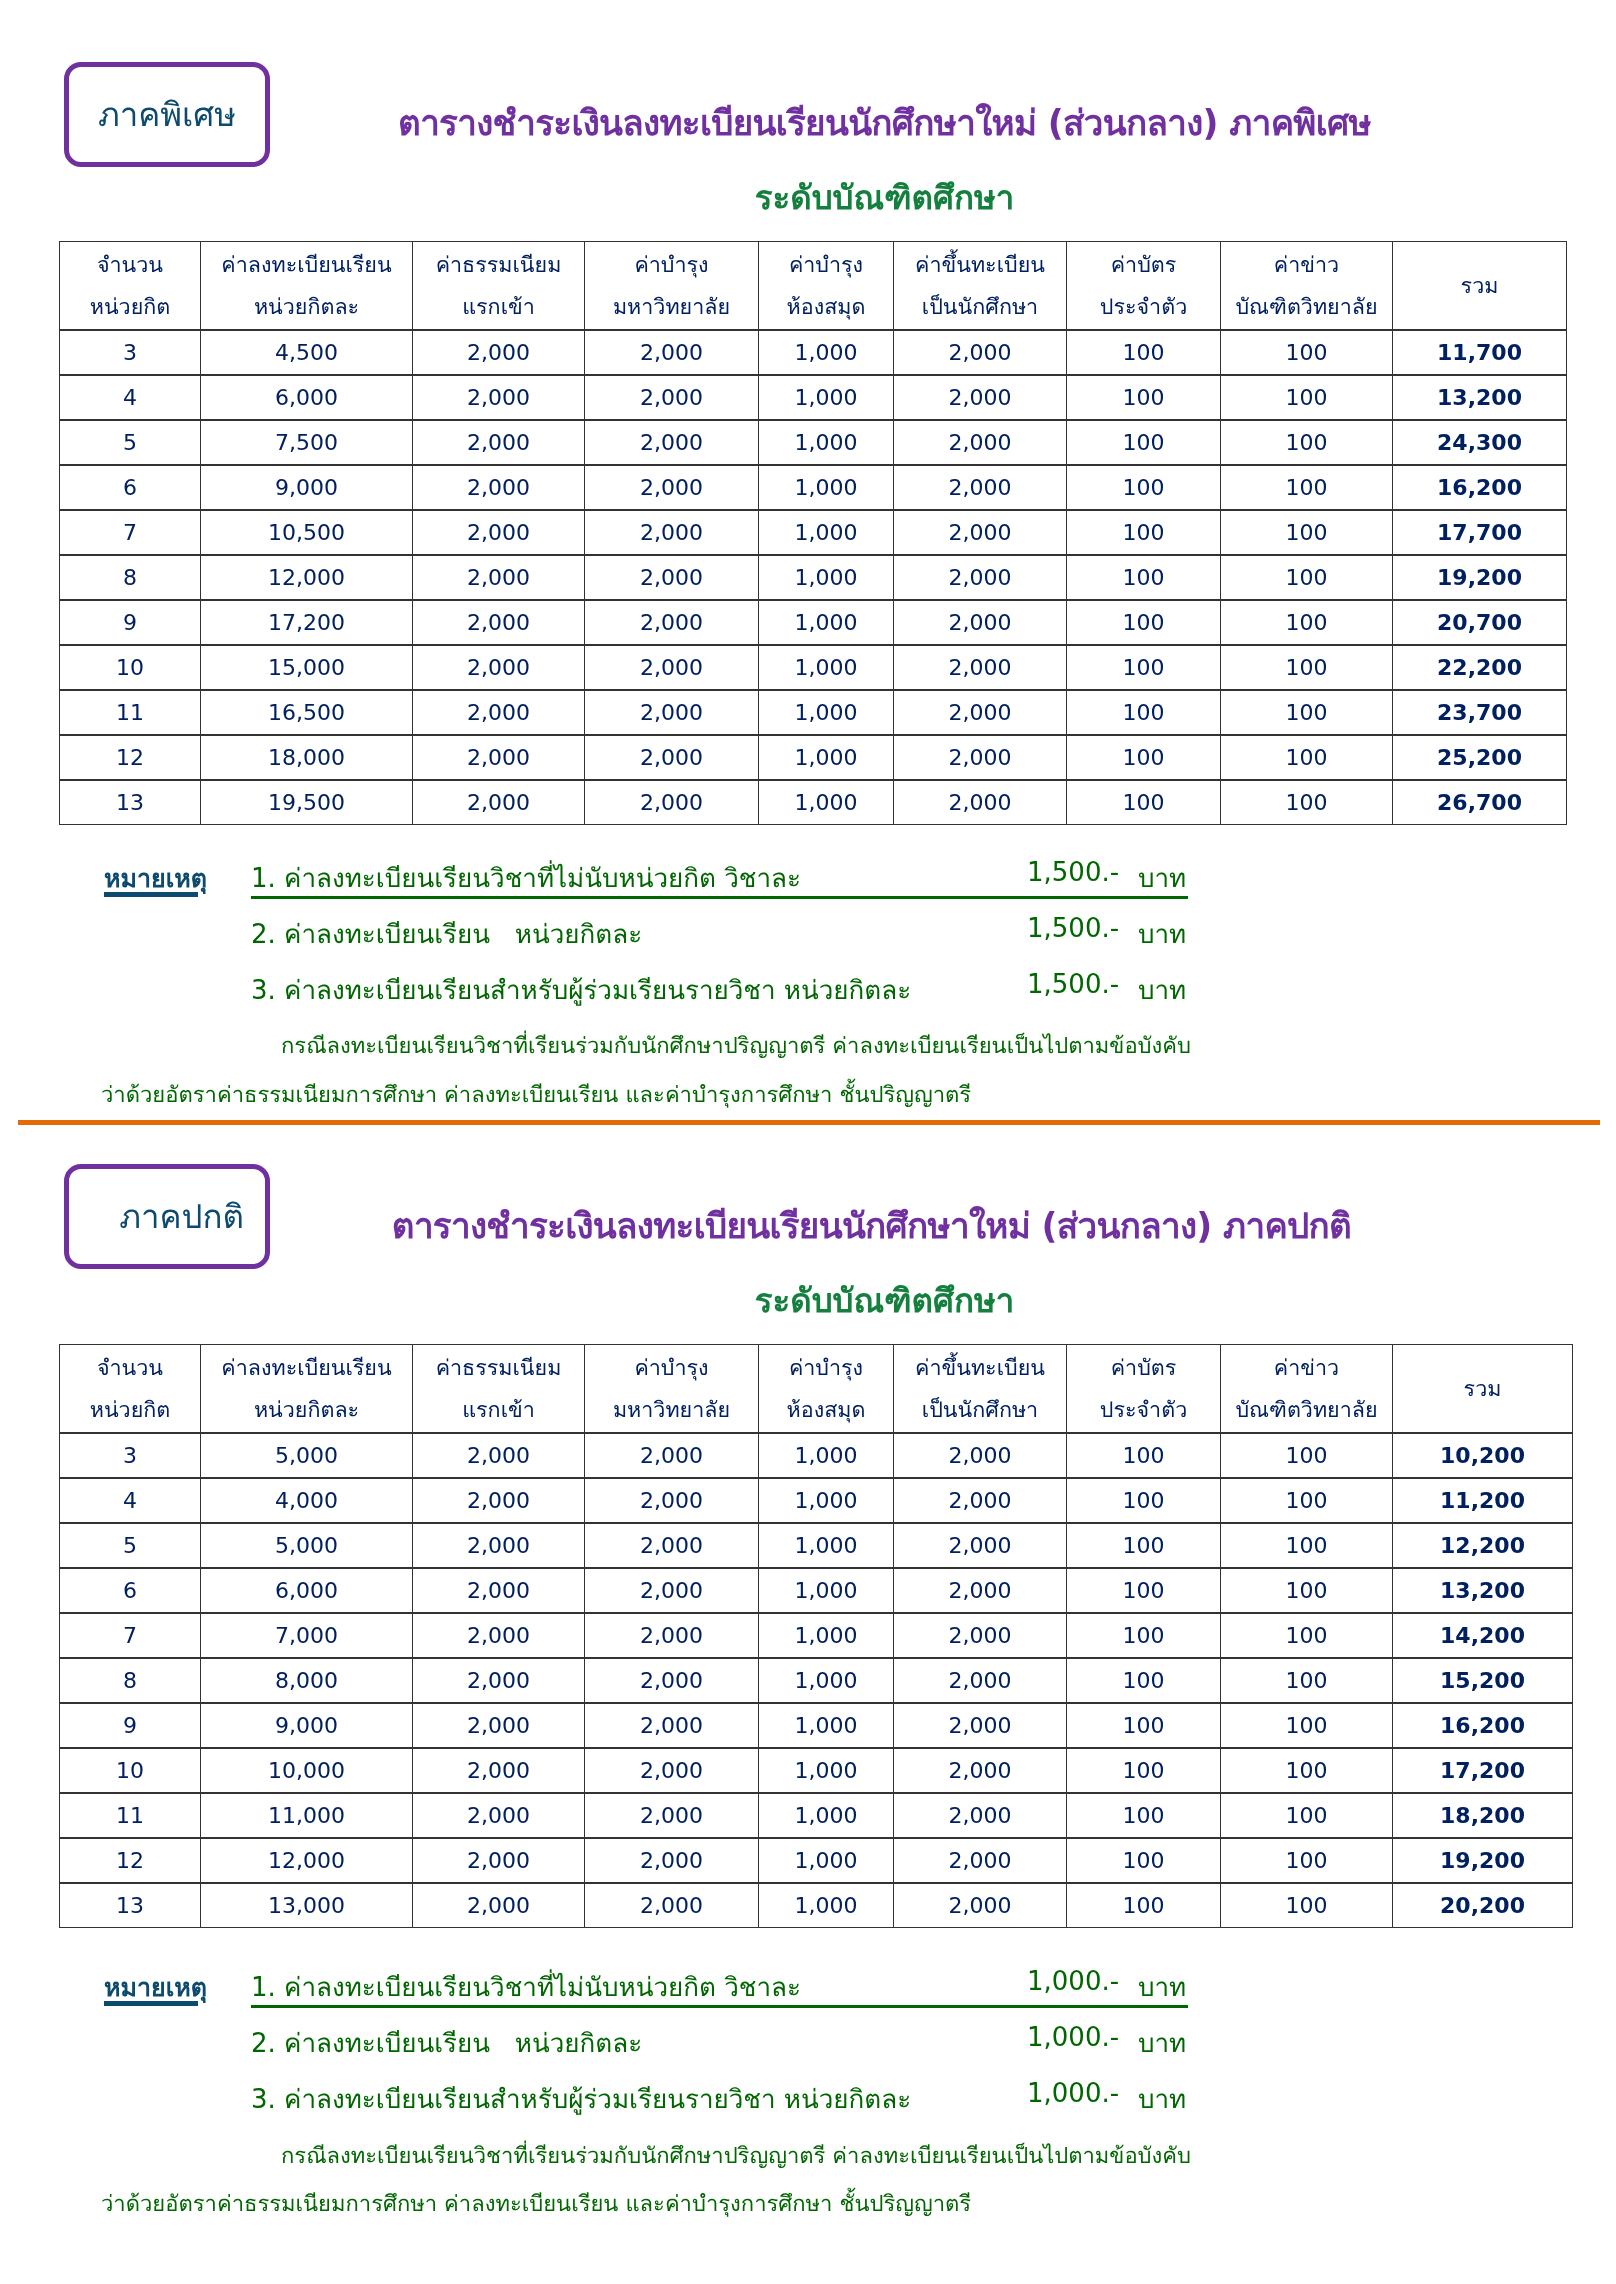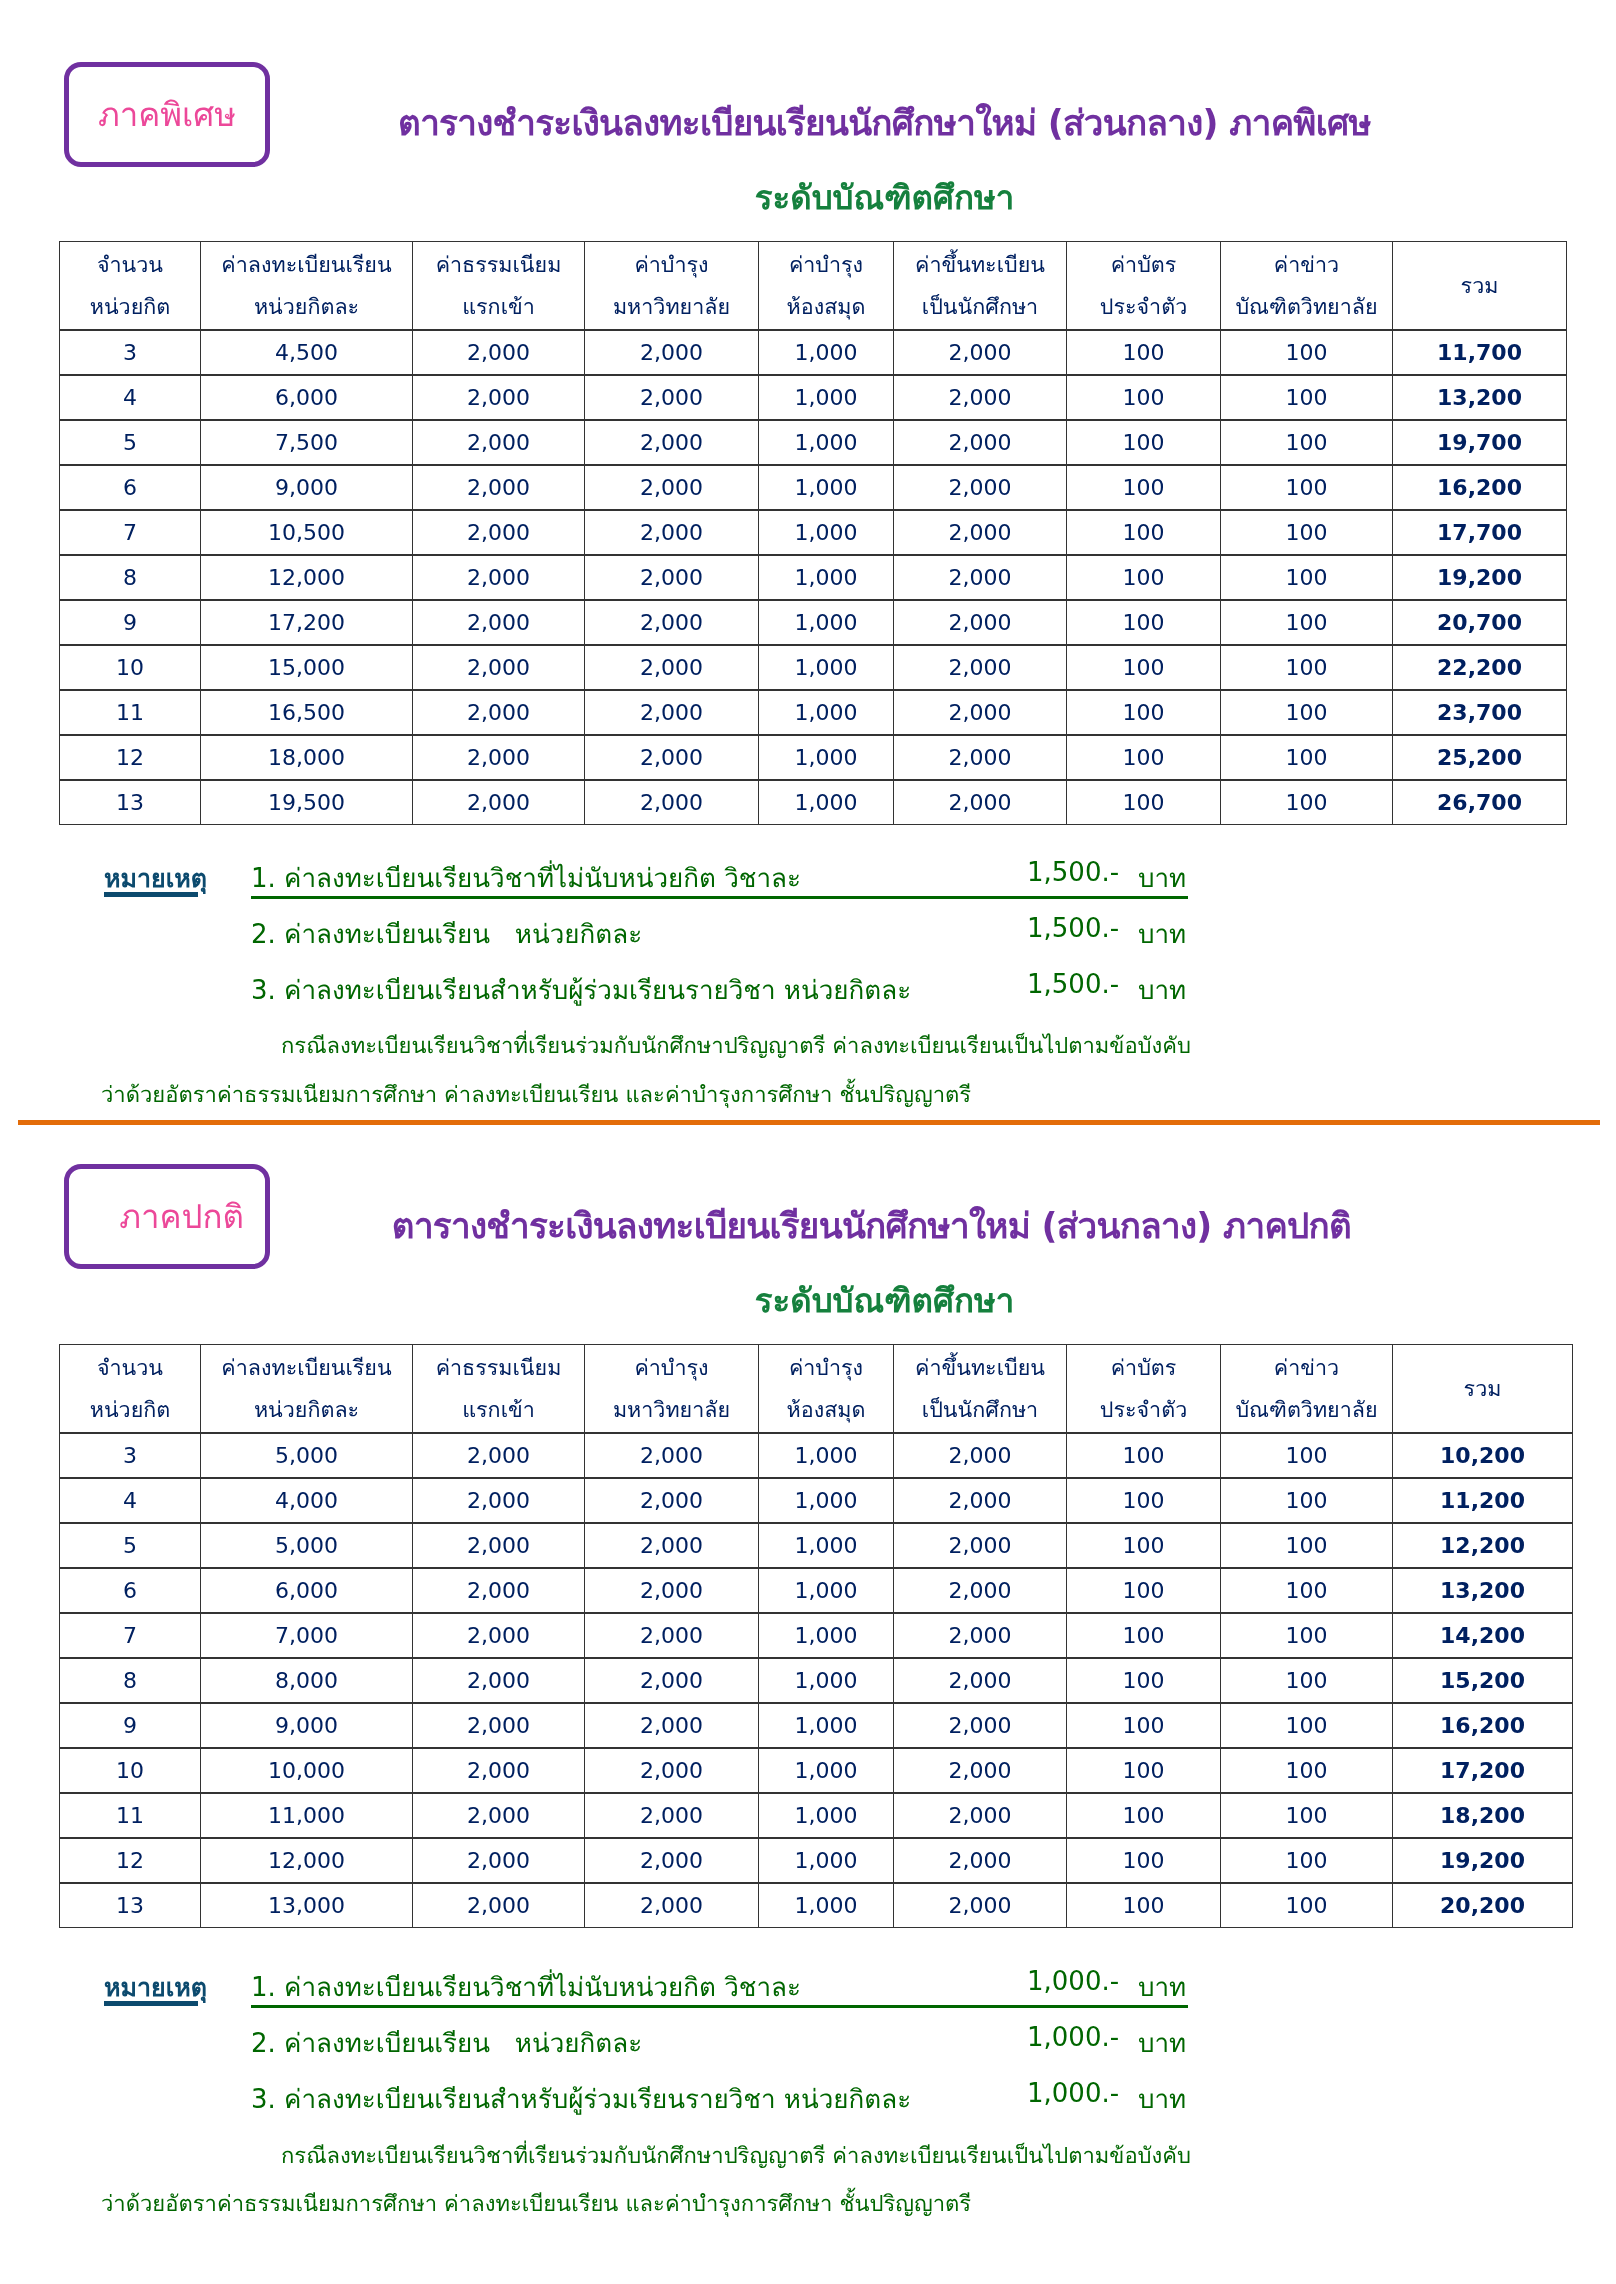--- a/index.html
+++ b/index.html
@@ -5,21 +5,21 @@
   html, body { margin: 0; padding: 0; background: #ffffff; }
   body {
     width: 1617px; height: 2284px; position: relative; overflow: hidden;
     font-family: "DejaVu Sans", "Liberation Sans", sans-serif;
   }
   .section { position: absolute; left: 0; width: 1617px; }
   .sem-box {
     position: absolute; left: 64px; width: 206px; height: 105px;
     border: 5.9px solid #7030A0; border-radius: 17px; box-sizing: border-box;
     display: flex; align-items: center; justify-content: center;
-    color: #ec4899; font-size: 33px; font-family: "DejaVu Sans", sans-serif;
+    color: #0c4a6e; font-size: 33px; font-family: "DejaVu Sans", sans-serif;
   }
   .title {
     position: absolute; left: 351px; width: 1067px; text-align: center;
     color: #7030A0; font-weight: bold; font-size: 35px;
     font-family: "DejaVu Sans", sans-serif; letter-spacing: -0.7px; white-space: nowrap;
   }
   .subtitle {
     position: absolute; left: 351px; width: 1067px; text-align: center;
     color: #15803d; font-weight: bold; font-size: 33px;
     font-family: "DejaVu Sans", sans-serif; white-space: nowrap;
@@ -108,21 +108,21 @@
         </tr>
       <tr class="data-row">
           <td>5</td>
           <td>7,500</td>
           <td>2,000</td>
           <td>2,000</td>
           <td>1,000</td>
           <td>2,000</td>
           <td>100</td>
           <td>100</td>
-          <td class="total">19,700</td>
+          <td class="total">24,300</td>
         </tr>
       <tr class="data-row">
           <td>6</td>
           <td>9,000</td>
           <td>2,000</td>
           <td>2,000</td>
           <td>1,000</td>
           <td>2,000</td>
           <td>100</td>
           <td>100</td>

